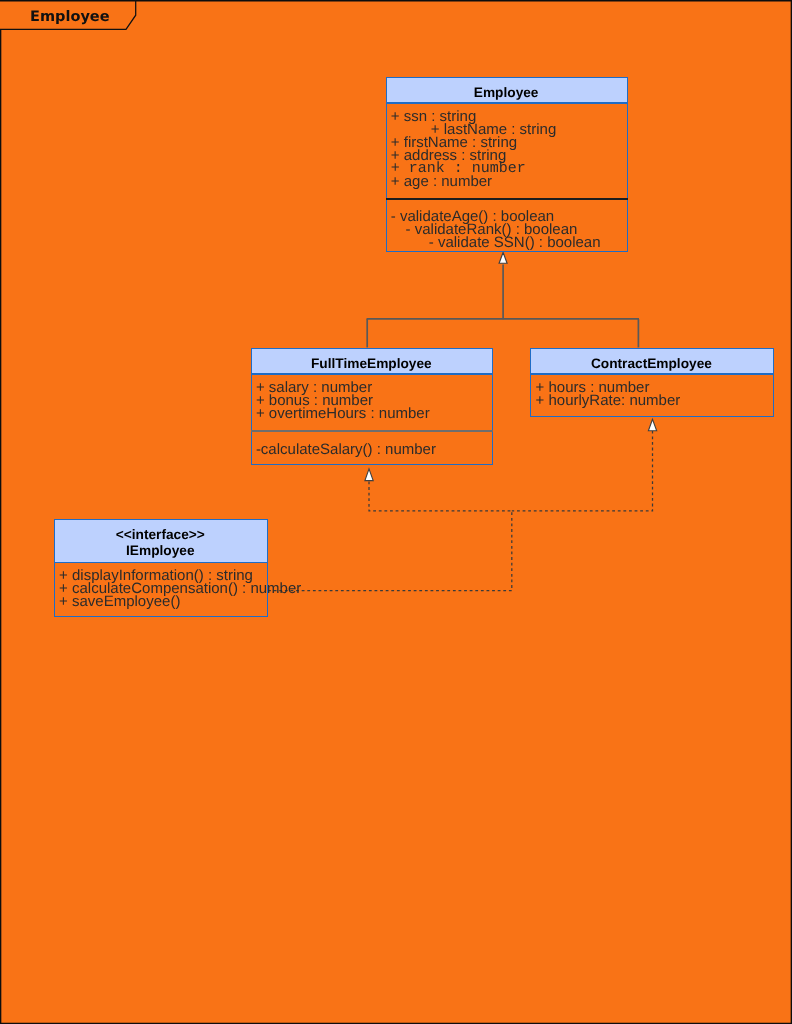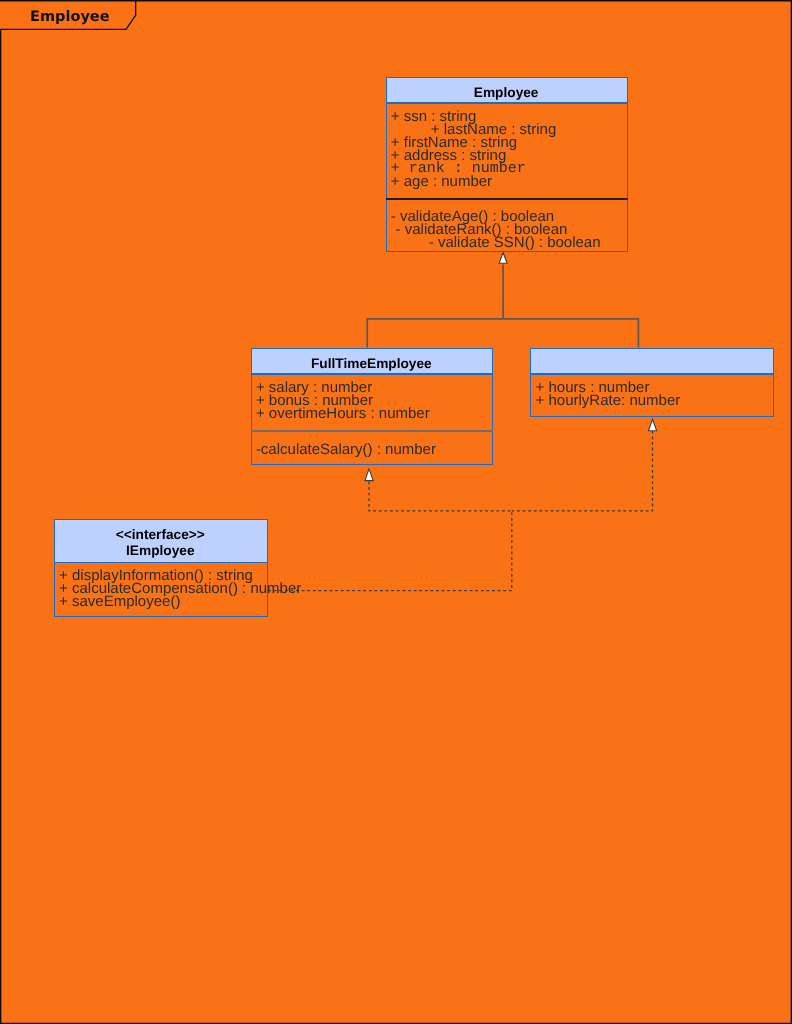--- a/index.html
+++ b/index.html
@@ -72,21 +72,21 @@
         <div class="member" style="left: 5.2px; top: 33.5px;">+ ssn : string</div>
         <div class="member" style="left: 5.2px; top: 46.5px; margin-left: 40px;">+ lastName : string</div>
         <div class="member" style="left: 5.2px; top: 59.5px;">+ firstName : string</div>
         <div class="member" style="left: 5.2px; top: 72.5px;">+ address : string</div>
         <div class="member" style="left: 5.2px; top: 85.5px; font-family: Liberation Mono, monospace;">+ rank : number</div>
         <div class="member" style="left: 5.2px; top: 98.5px;">+ age : number</div>
       </div>
     <div class="msep" style="top:121.35px;width:242.5px;height:1.7px;background:#1d1d1d"></div>
     <div class="meths">
         <div class="member" style="left: 5.2px; top: 133.7px;">- validateAge() : boolean</div>
-        <div class="member" style="left: 10px; top: 146.7px; text-align: center;">- validateRank() : boolean</div>
+        <div class="member" style="left: 20px; top: 146.7px; text-align: center;">- validateRank() : boolean</div>
         <div class="member" style="left: 5.2px; top: 159.7px; margin-left: 38px;">- validate SSN() : boolean</div>
       </div>
   </div>
 
   <div class="cls" id="box-fulltimeemployee" style="left:250.7px;top:347.8px;width:242.7px;height:117.2px">
     <div class="hdrfill" style="width:242.7px;height:25.7px"></div>
     <div class="frame" style="width:242.7px;height:117.2px"></div>
     <div class="hsep" style="top:25.7px;width:242.7px"></div>
     <div class="title" style="top:8.6px;width:242.7px">
         <div>FullTimeEmployee</div>
@@ -99,20 +99,23 @@
     <div class="msep" style="top:82.35px;width:242.7px;height:1.5px;background:#6e6e6e"></div>
     <div class="meths">
         <div class="member" style="left: 5.2px; top: 94.9px;">-calculateSalary() : number</div>
       </div>
   </div>
 
   <div class="cls" id="box-contractemployee" style="left:530.4px;top:347.8px;width:243.4px;height:69.5px">
     <div class="hdrfill" style="width:243.4px;height:25.7px"></div>
     <div class="frame" style="width:243.4px;height:69.5px"></div>
     <div class="hsep" style="top:25.7px;width:243.4px"></div>
+    <div class="title" style="top:8.6px;width:243.4px">
+        <div>ContractEmployee</div>
+      </div>
     <div class="attrs">
         <div class="member" style="left: 5.2px; top: 33.4px;">+ hours : number</div>
         <div class="member" style="left: 5.2px; top: 46.4px;">+ hourlyRate: number</div>
       </div>
   </div>
 
   <div class="cls" id="box-iemployee" style="left:53.9px;top:518.8px;width:214.2px;height:70px">
     <div class="hdrfill" style="width:214.2px;height:43px"></div>
     <div class="frame" style="width:214.2px;height:98.4px"></div>
     <div class="hsep" style="top:43px;width:214.2px"></div>

